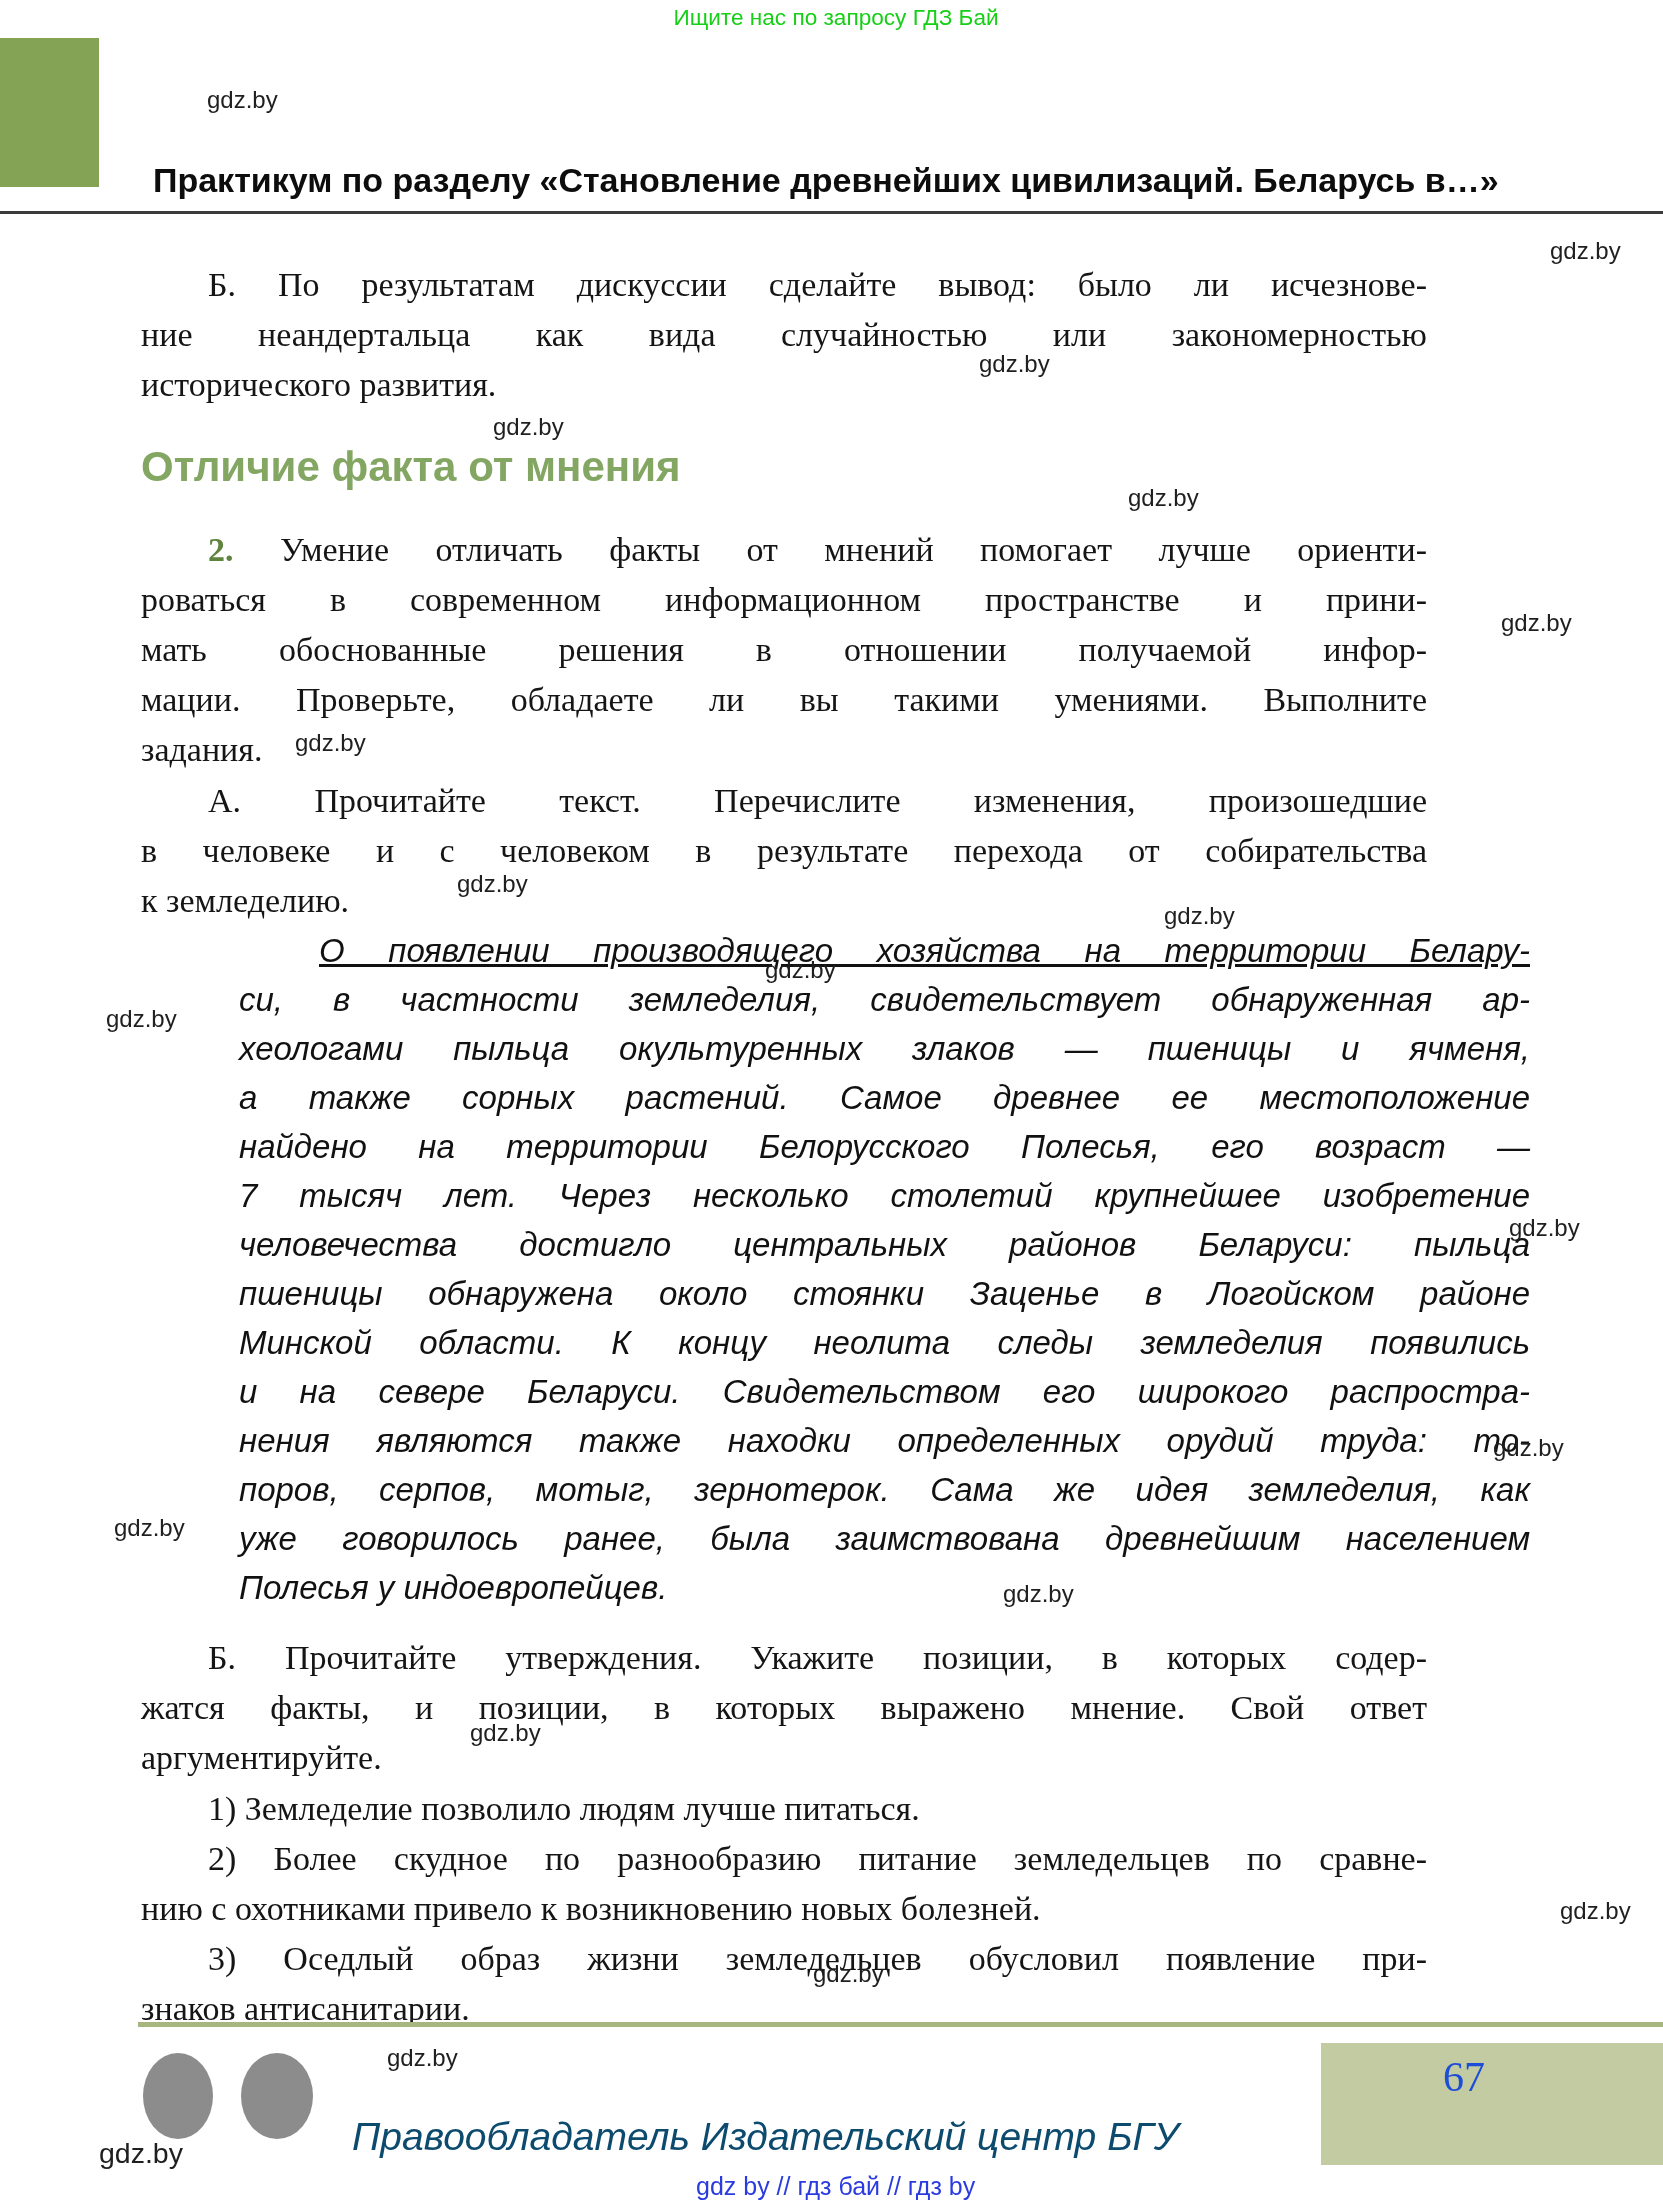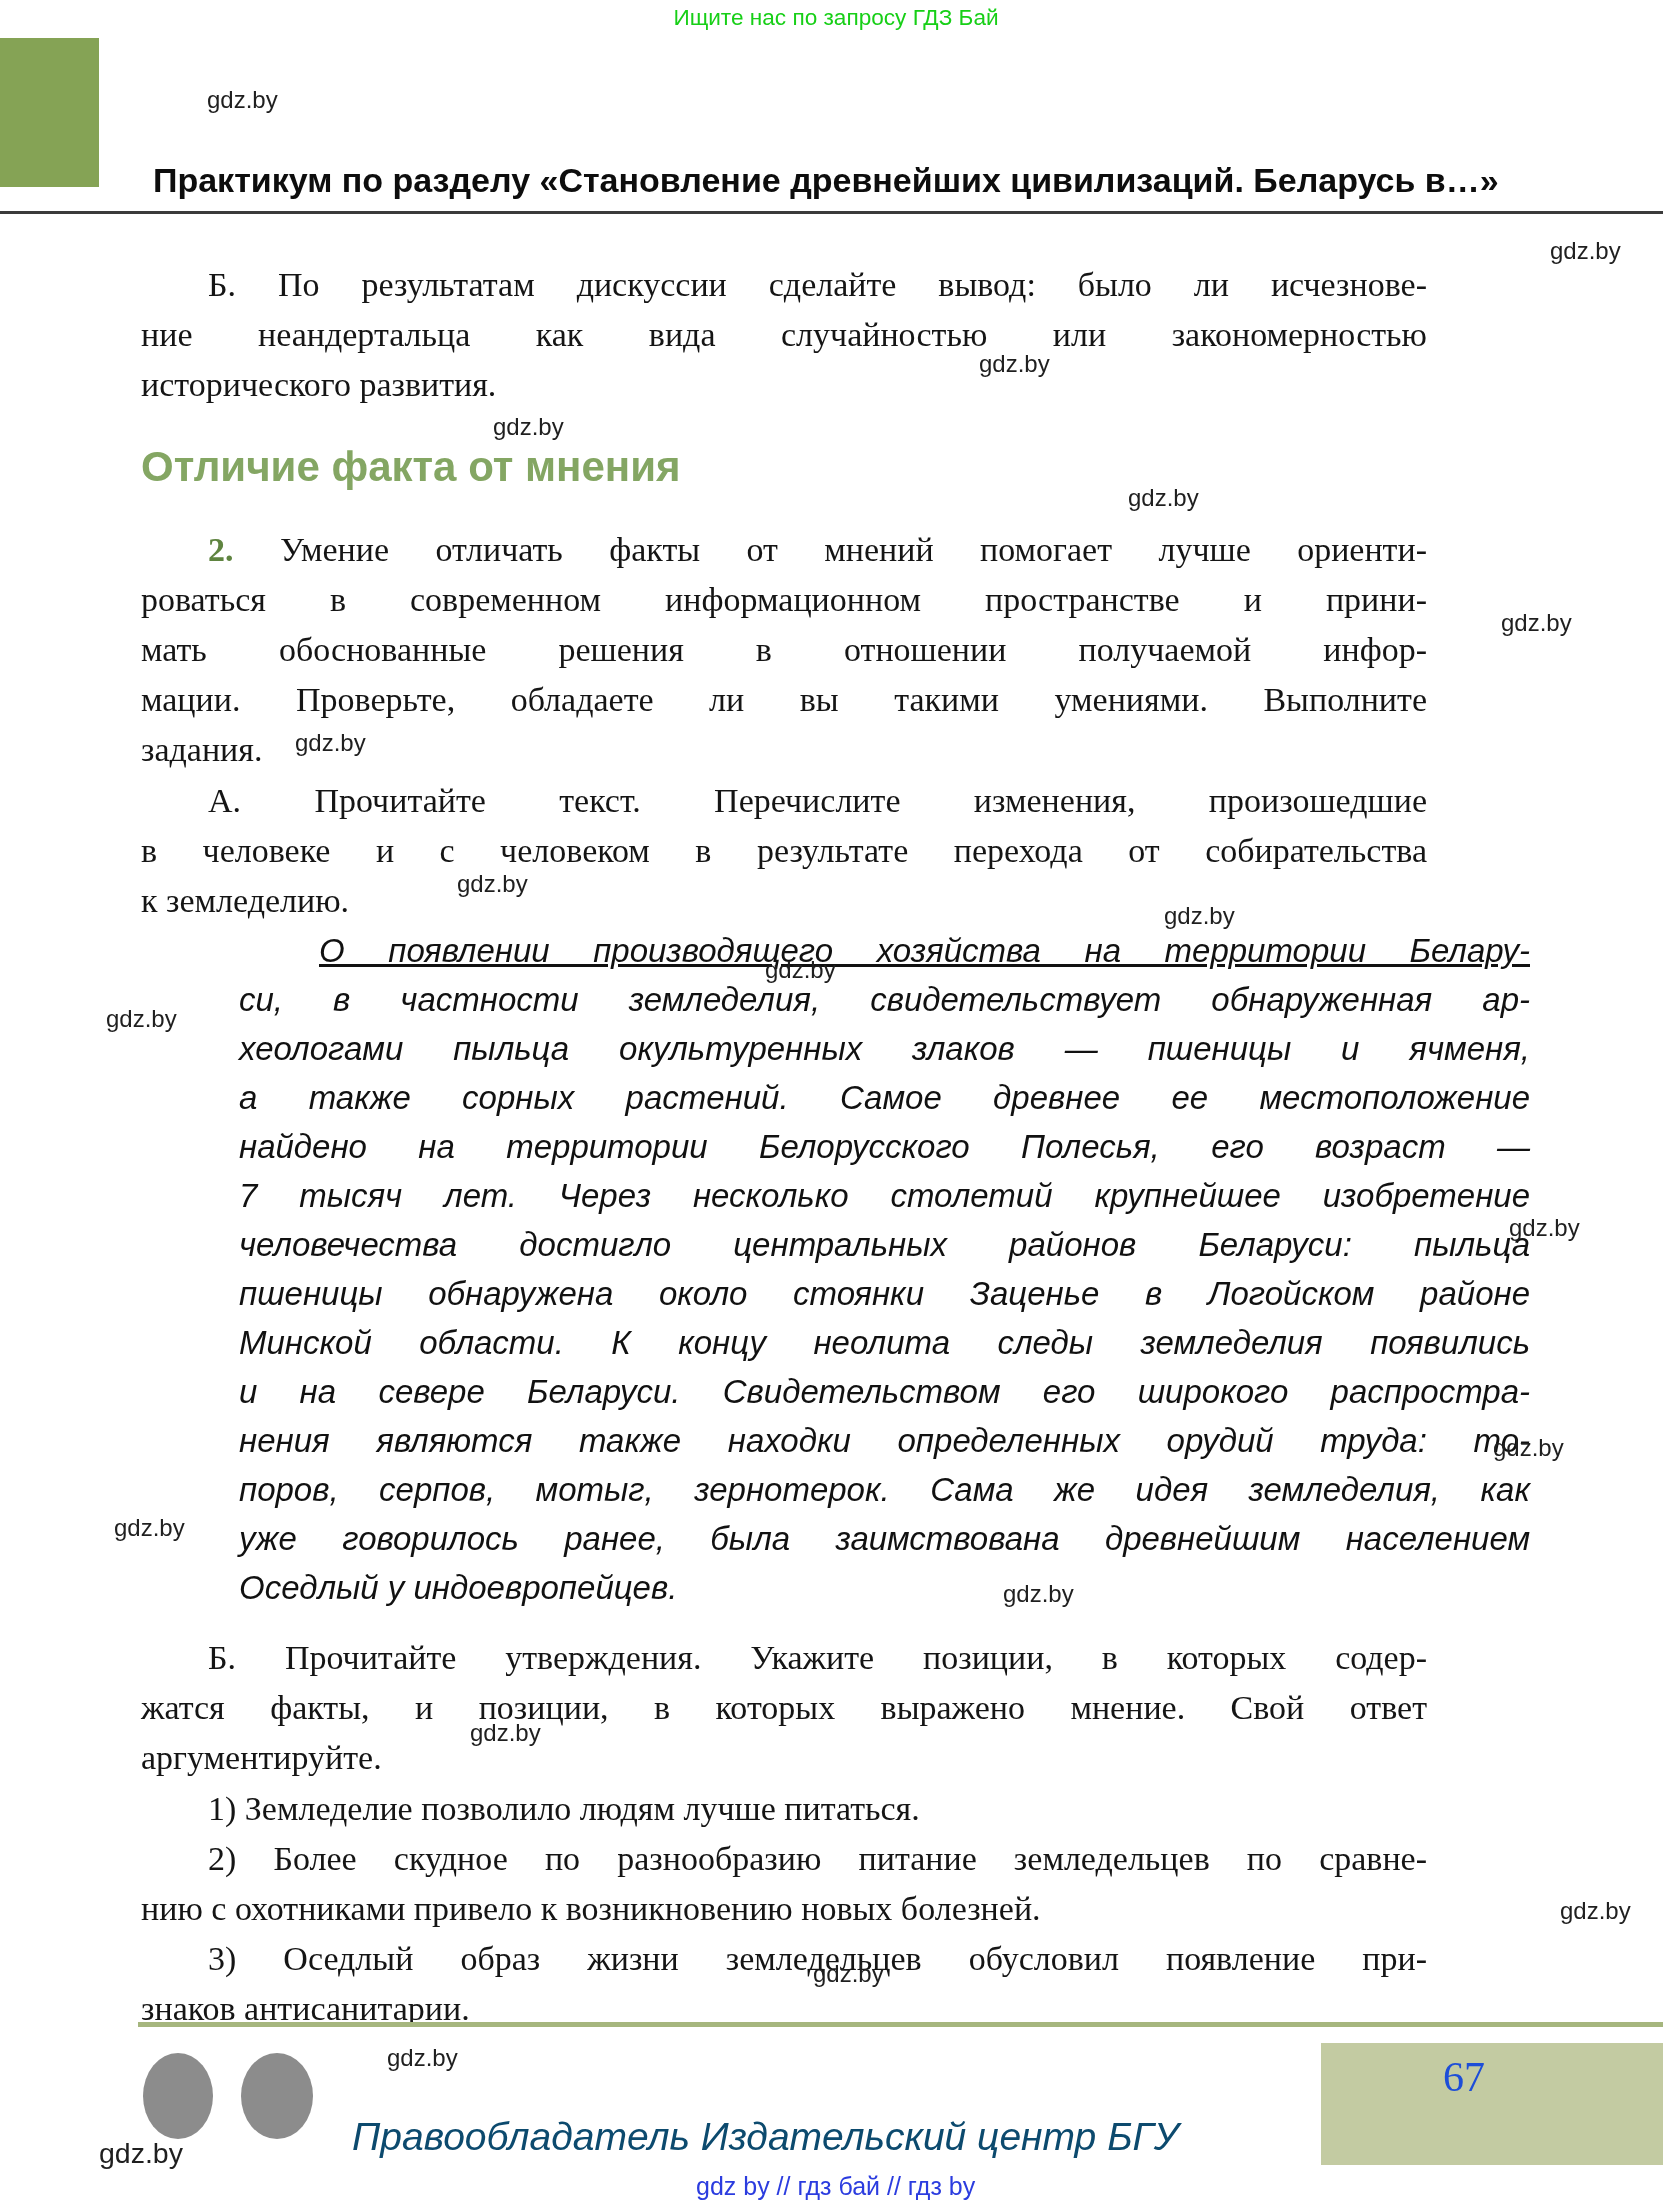--- a/index.html
+++ b/index.html
@@ -76,21 +76,21 @@
   <div class="line">а также сорных растений. Самое древнее ее местоположение</div>
   <div class="line">найдено на территории Белорусского Полесья, его возраст —</div>
   <div class="line">7 тысяч лет. Через несколько столетий крупнейшее изобретение</div>
   <div class="line">человечества достигло центральных районов Беларуси: пыльца</div>
   <div class="line">пшеницы обнаружена около стоянки Заценье в Логойском районе</div>
   <div class="line">Минской области. К концу неолита следы земледелия появились</div>
   <div class="line">и на севере Беларуси. Свидетельством его широкого распростра-</div>
   <div class="line">нения являются также находки определенных орудий труда: то-</div>
   <div class="line">поров, серпов, мотыг, зернотерок. Сама же идея земледелия, как</div>
   <div class="line">уже говорилось ранее, была заимствована древнейшим населением</div>
-  <div class="line last">Оседлый у индоевропейцев.</div>
+  <div class="line last">Полесья у индоевропейцев.</div>
 </div>
 
 <div class="para" style="top:1633px">
   <div class="line ind">Б. Прочитайте утверждения. Укажите позиции, в которых содер-</div>
   <div class="line">жатся факты, и позиции, в которых выражено мнение. Свой ответ</div>
   <div class="line last">аргументируйте.</div>
 </div>
 
 <div class="para" style="top:1784px">
   <div class="line ind last">1) Земледелие позволило людям лучше питаться.</div>

